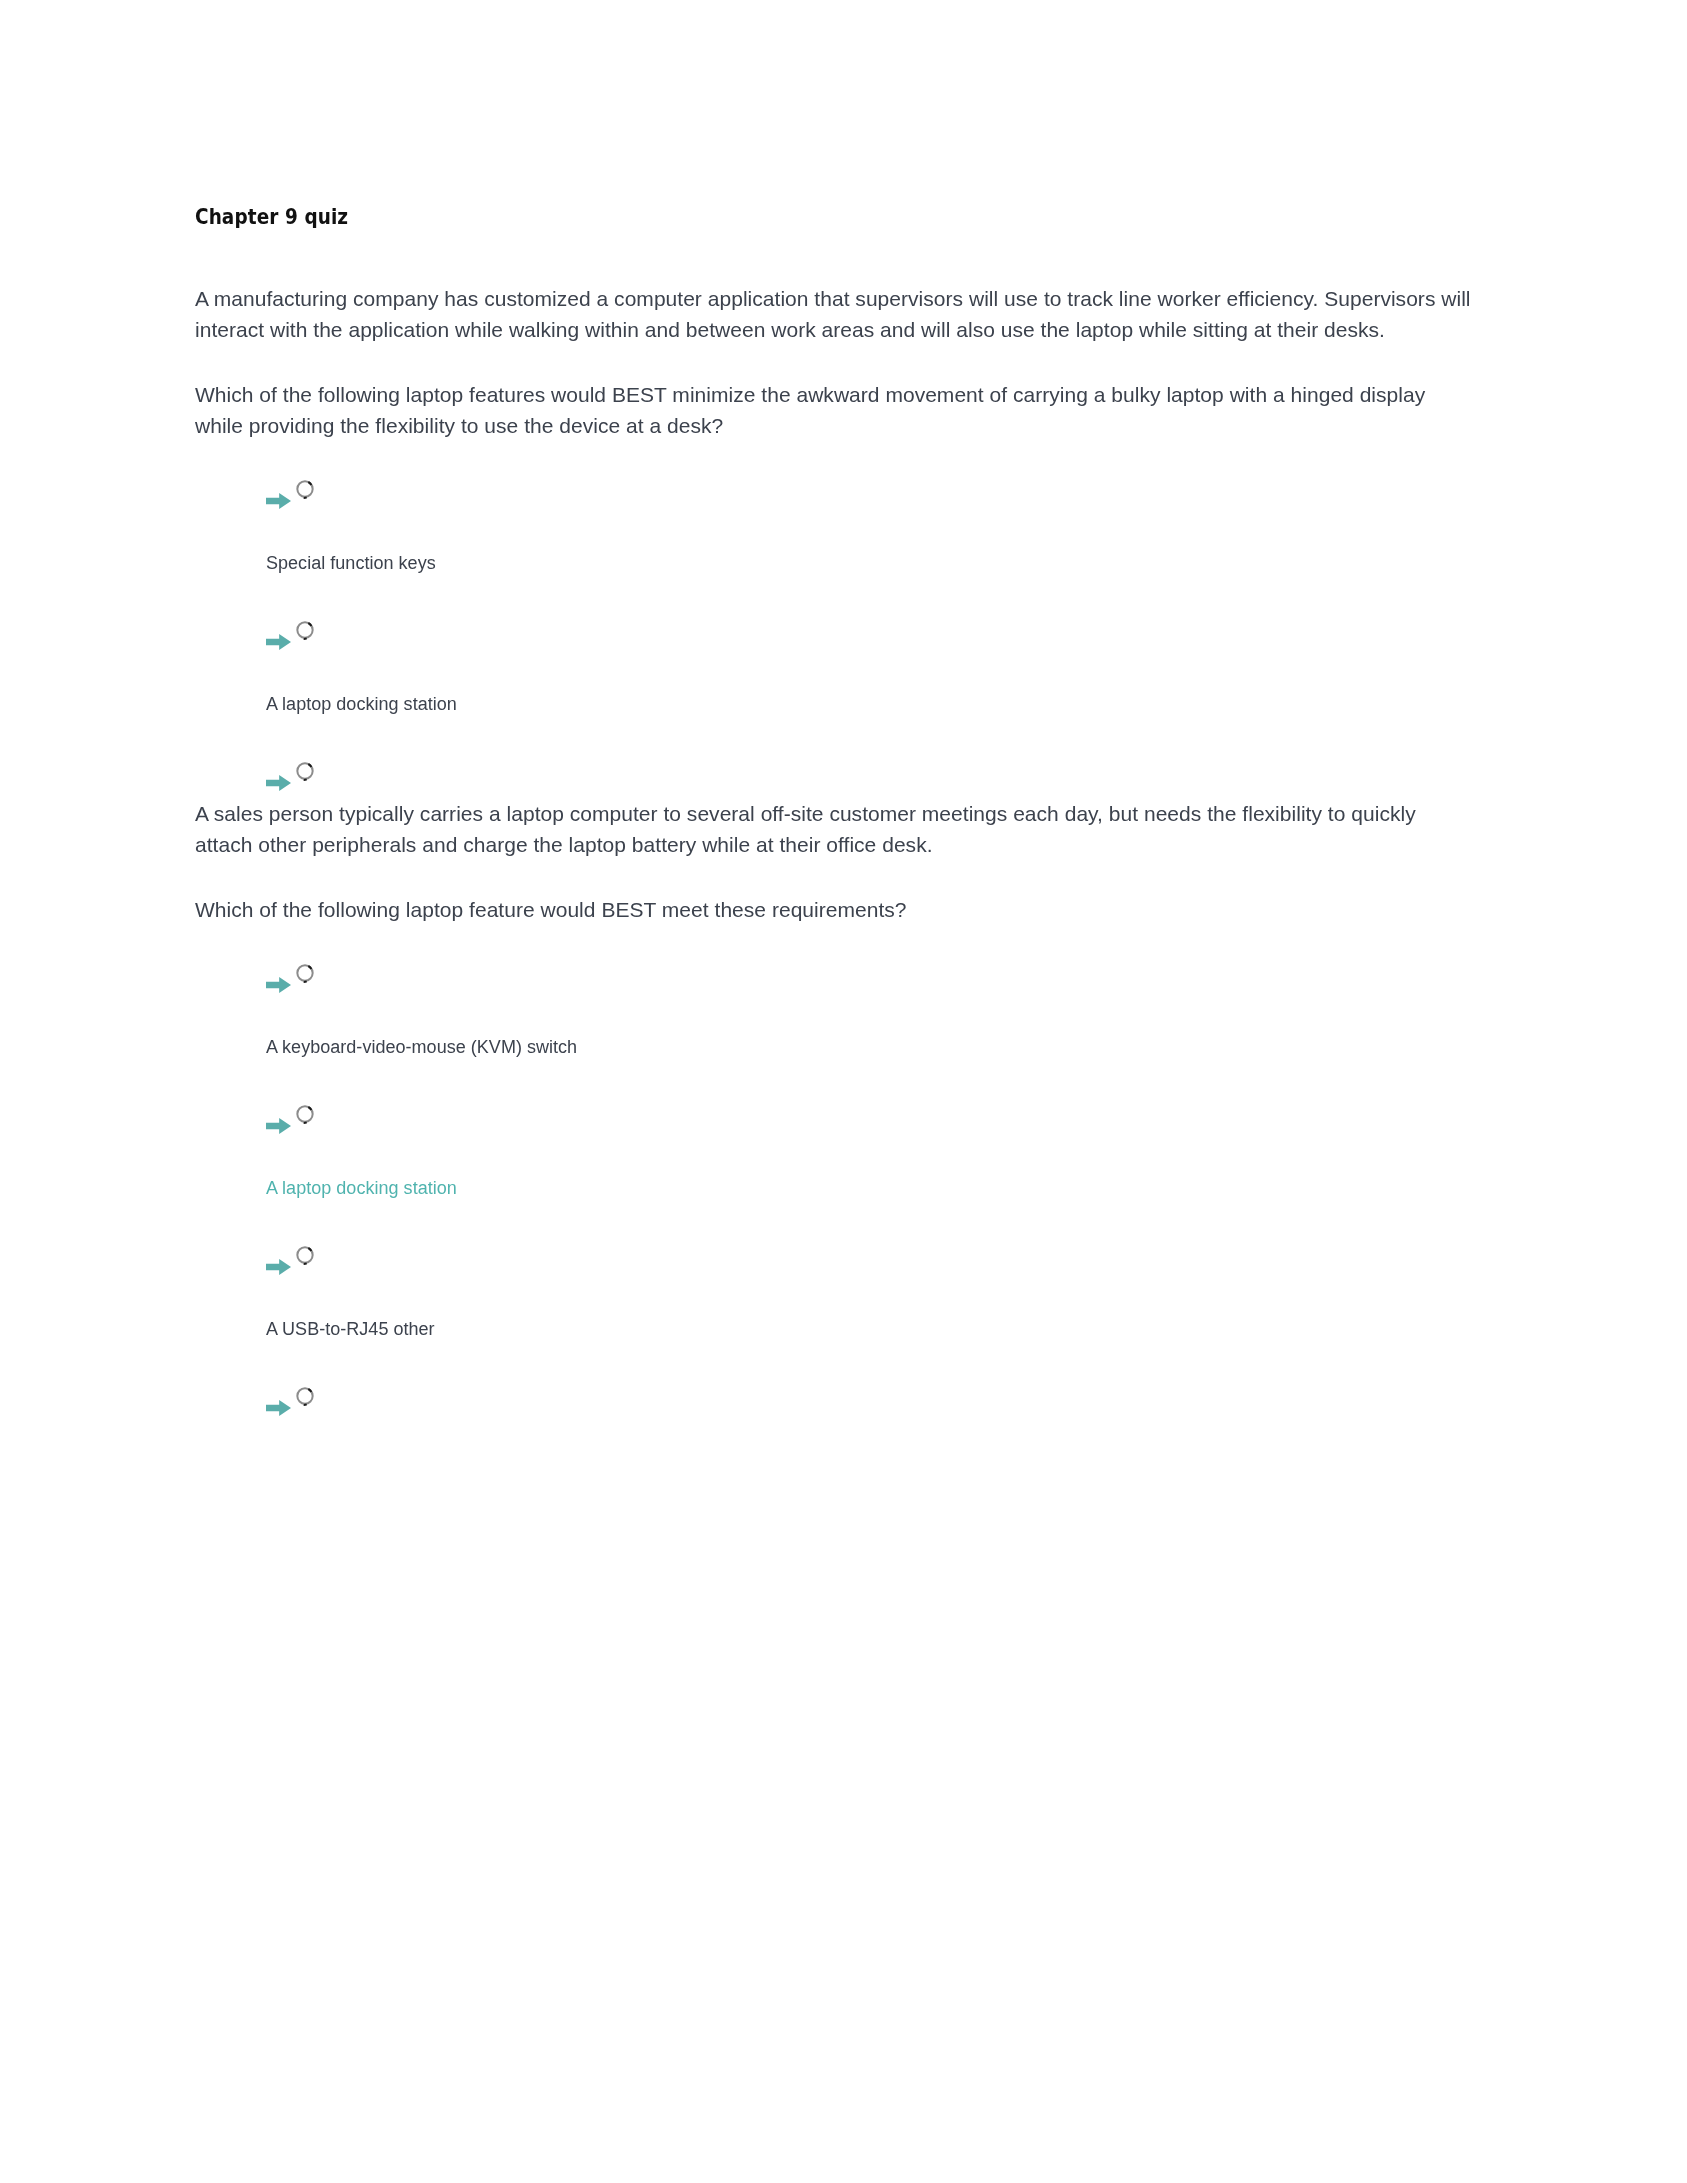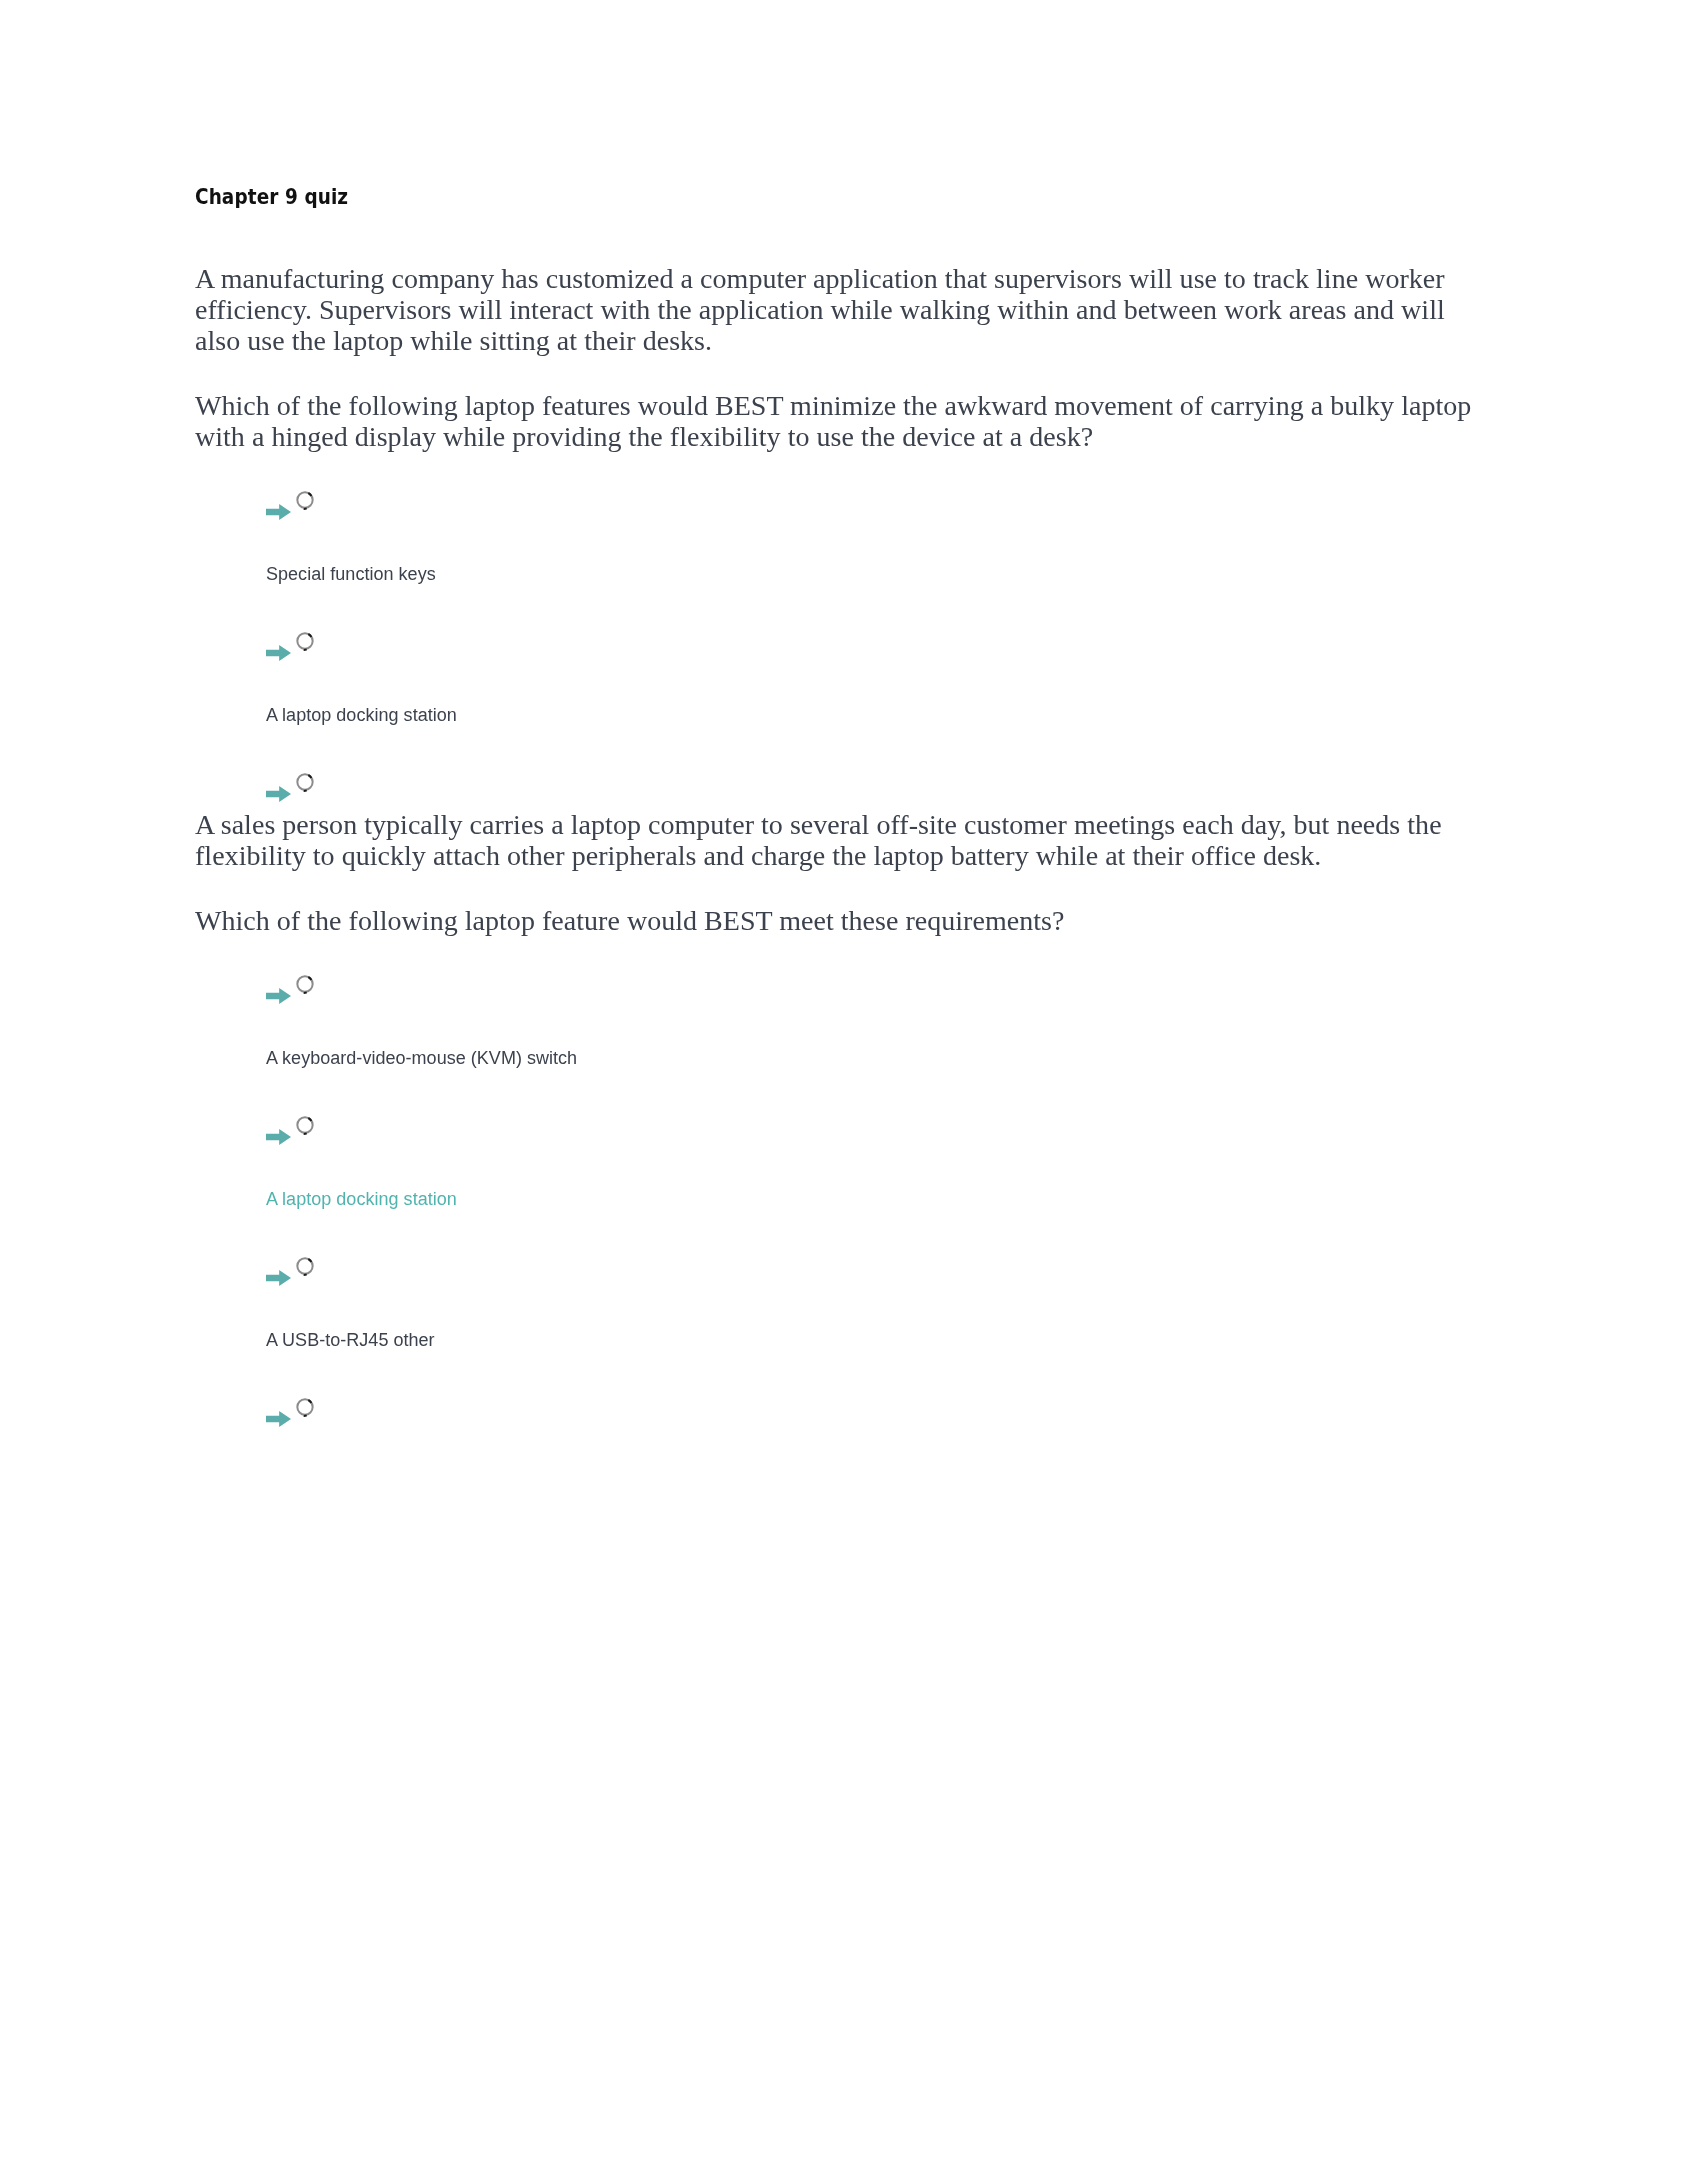--- a/index.html
+++ b/index.html
@@ -22,40 +22,40 @@
     top: 0;
     width: 1687px;
     height: 2183px;
     background: #ffffff;
     overflow: hidden;
   }
 
   .content {
     position: absolute;
     left: 195px;
-    top: 184px;
+    top: 204px;
     width: 1277px;
   }
 
   
   .doc-title {
     font-family: "DejaVu Sans Condensed", "Liberation Sans Narrow", "Liberation Sans", sans-serif;
     font-stretch: condensed;
     font-size: 20.5px;
     line-height: 26.5px;
     color: #111111;
     letter-spacing: 0.1px;
     margin: 0 0 52px 0;
     white-space: nowrap;
   }
 
   
   .para {
-    font-family: Liberation Serif, serif;
-    font-size: 28px;
+    font-family: Liberation Sans, sans-serif;
+    font-size: 21px;
     line-height: 31px;
     color: #3c424d;
     margin: 0 0 34px 0;
     letter-spacing: 0.03px;
   }
   .para.q-lead {
     margin-bottom: 34px;
   }
 
   

